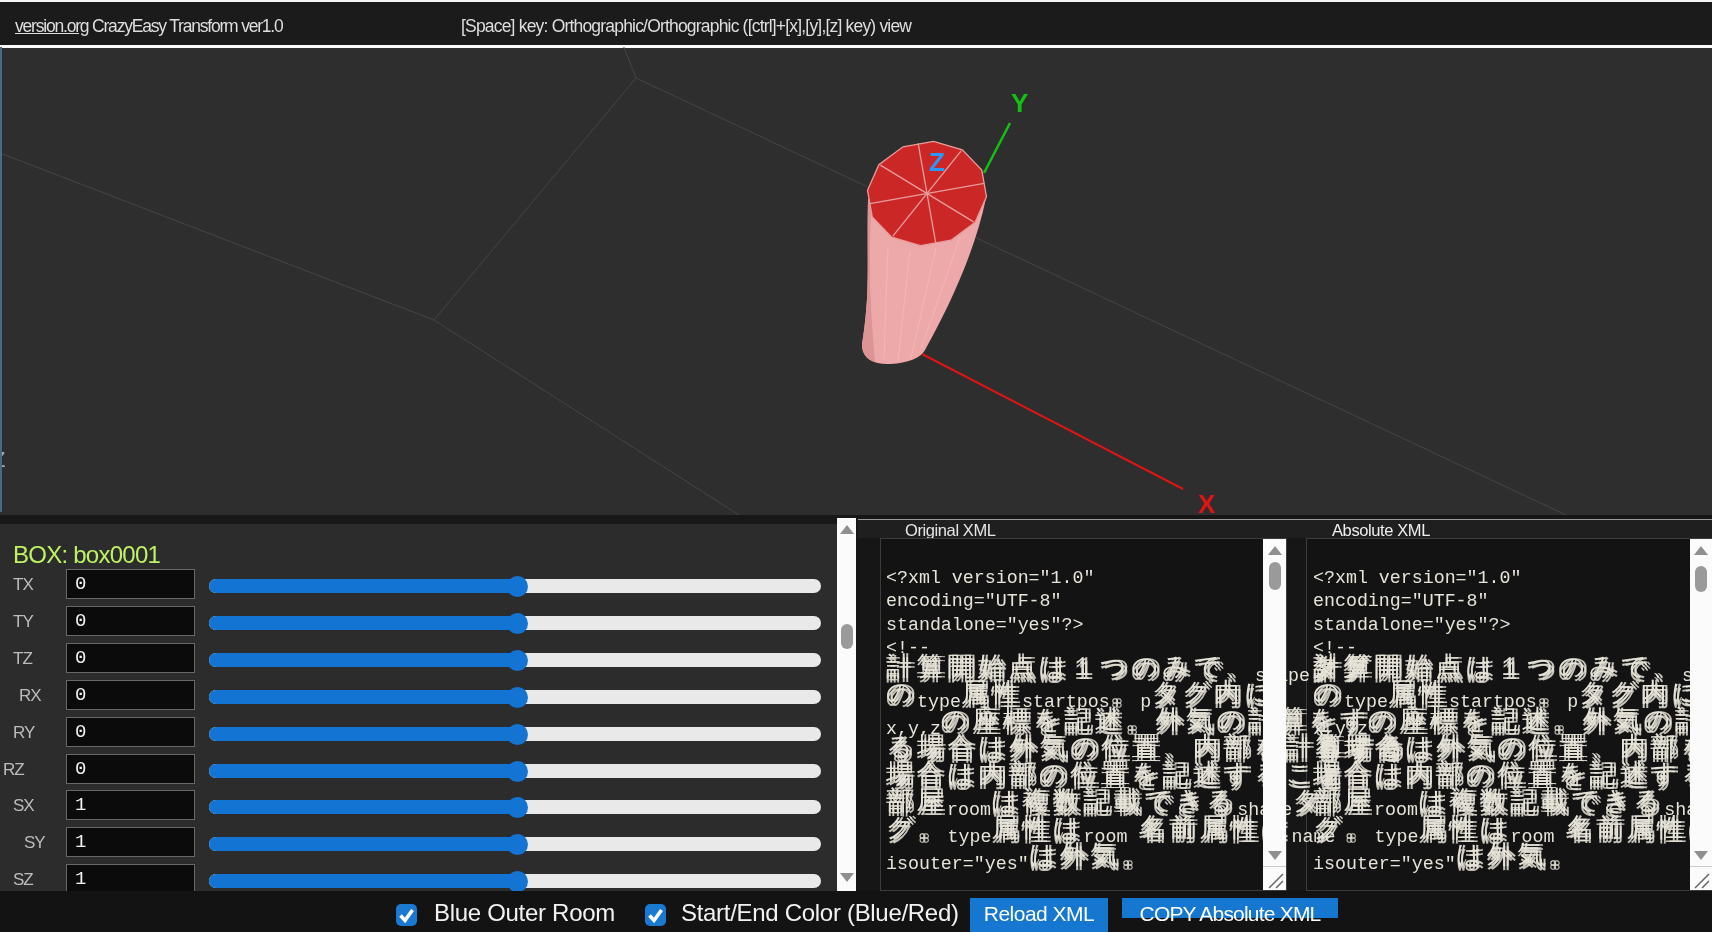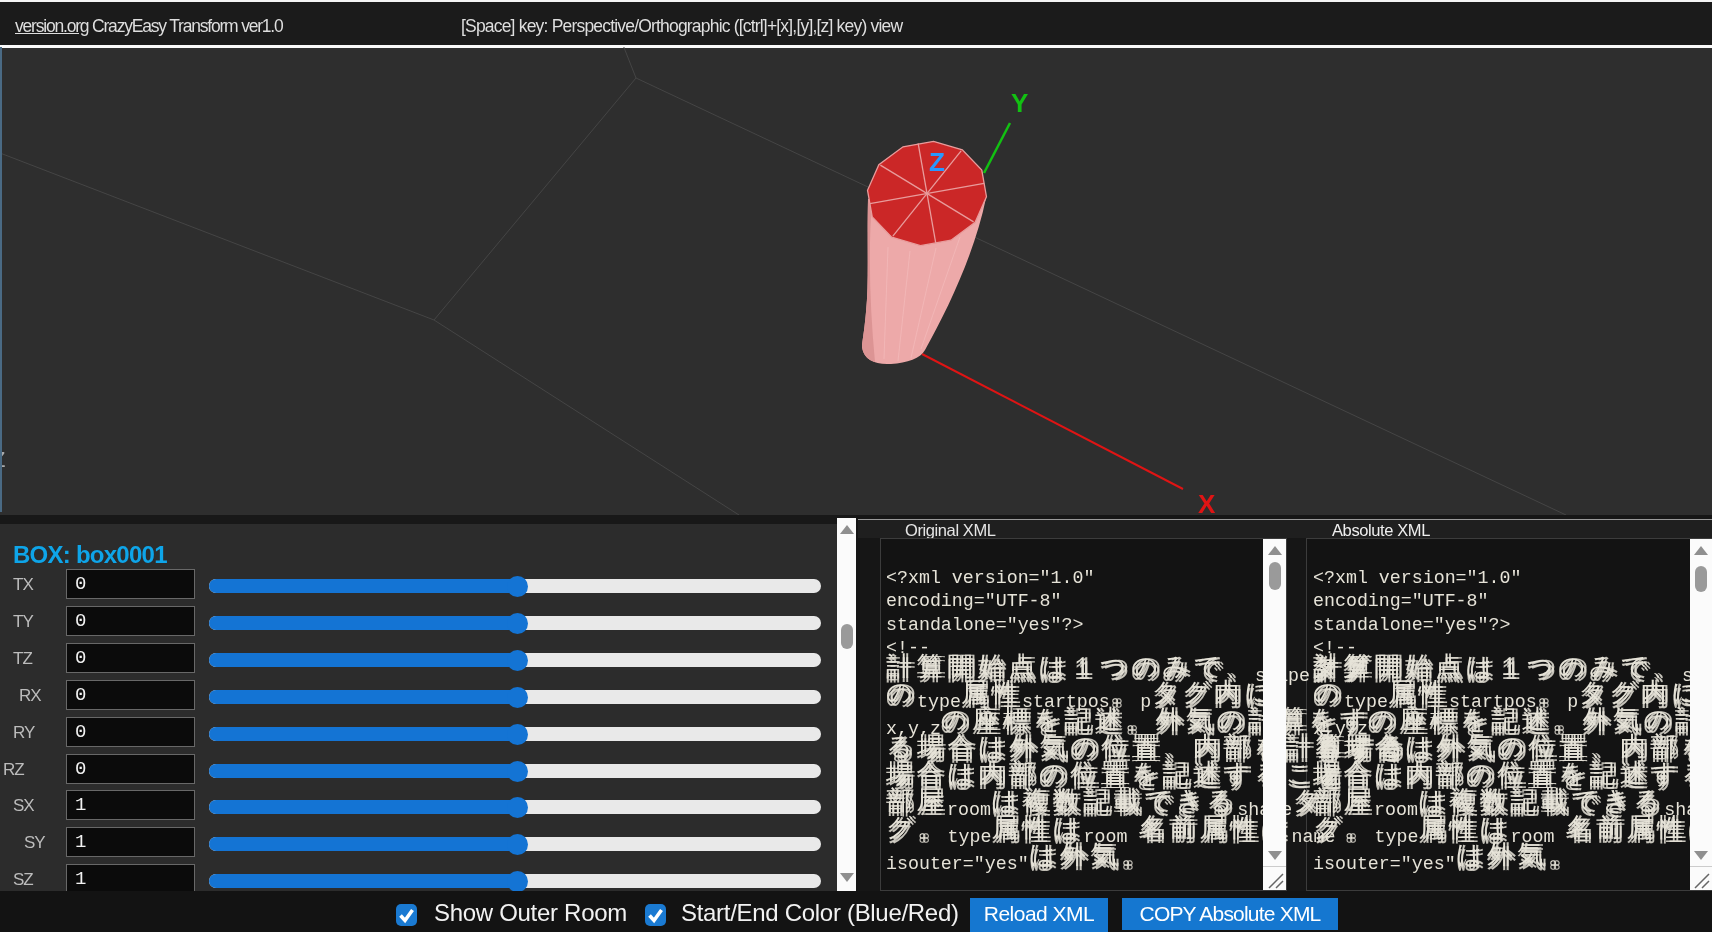--- a/index.html
+++ b/index.html
@@ -15,21 +15,21 @@
 .tri-u{width:0;height:0;border-left:7px solid transparent;border-right:7px solid transparent;border-bottom:9px solid #8f8f8f}
 .tri-d{width:0;height:0;border-left:7px solid transparent;border-right:7px solid transparent;border-top:9px solid #8f8f8f}
 .cb{width:21px;height:22px;border-radius:5px;background:#1a7ad2}
 .cblab{font-size:24px;letter-spacing:-0.3px;color:#f2f2f2}
 .btn{background:#1577d0;color:#fff;font-size:21px;text-align:center}
 </style></head><body>
 
 <div class="abs" style="left:0;top:0;width:1712px;height:2px;background:#f5f5f5"></div>
 <div class="abs" style="left:0;top:2px;width:1712px;height:43px;background:#1b1b1b"></div>
 <div class="abs" style="left:15px;top:16px;font-size:17.5px;letter-spacing:-1.2px;color:#dedede"><span style="text-decoration:underline">version.org</span> CrazyEasy Transform ver1.0</div>
-<div class="abs" style="left:461px;top:16px;font-size:17.5px;letter-spacing:-0.81px;color:#dedede">[Space] key: Perspective/Orthographic ([ctrl]+[x],[y],[z] key) view</div>
+<div class="abs" style="left:461px;top:16px;font-size:17.5px;letter-spacing:-0.81px;color:#dedede">[Space] key: Orthographic/Orthographic ([ctrl]+[x],[y],[z] key) view</div>
 <div class="abs" style="left:0;top:45px;width:1712px;height:2.5px;background:#fafafa"></div>
 
 <svg class="abs" style="left:0;top:47px" width="1712" height="468" viewBox="0 0 1712 468">
 <g stroke="#454545" stroke-width="1" fill="none">
 <path d="M0,106 L434,273 L739,468 M434,273 L636,31 L623,-2 M636,31 L1566,468"></path>
 </g>
 <line x1="922" y1="307" x2="1183" y2="442" stroke="#df1414" stroke-width="2"></line>
 <line x1="984" y1="126" x2="1010" y2="76" stroke="#12c112" stroke-width="2.5"></line>
 <path d="M868,152 C867,200 869,235 866,265 C864,287 862,296 862,300 C864,313 875,318 891,317 C907,316 921,311 925,303 C948,262 975,205 986,151 Z" fill="#eda9a9"></path>
 <path d="M868,152 C867,200 869,235 866,265 C864,287 862,296 862,300 C863,308 868,313 875,315 C870,262 868,205 872,155 Z" fill="#dc9494"></path>
@@ -51,21 +51,21 @@
 <text x="1011" y="65" font-family="Liberation Sans" font-size="26" font-weight="bold" fill="#12c112">Y</text>
 <text x="929" y="124" font-family="Liberation Sans" font-size="26" font-weight="bold" fill="#2898ff">Z</text>
 <text x="1198" y="466" font-family="Liberation Sans" font-size="26" font-weight="bold" fill="#df1414">X</text>
 <text x="-8" y="420" font-family="Liberation Sans" font-size="22" fill="#aaa">Z</text>
 </svg>
 <div class="abs" style="left:0;top:47px;width:2px;height:465px;background:#4a6a84"></div>
 
 <div class="abs" style="left:0;top:515px;width:1712px;height:9px;background:#181818"></div>
 
 <div class="abs" style="left:0;top:524px;width:837px;height:367px;background:#2c2c2c;overflow:hidden">
-<div class="abs" style="left:13px;top:17px;font-size:24px;letter-spacing:-0.75px;font-weight:bold;color:#0ea5e9">BOX: box0001</div>
+<div class="abs" style="left:13px;top:17px;font-size:24px;letter-spacing:-0.75px;font-weight:normal;color:#bef264">BOX: box0001</div>
 <div class="abs" style="left:0;top:-524px;width:837px;height:932px">
 <div class="abs lab" style="left:13px;top:575px">TX</div>
 <div class="abs inp" style="left:66px;top:569px">0</div>
 <div class="abs trk" style="left:209px;top:579px"></div>
 <div class="abs trkb" style="left:209px;top:579px"></div>
 <div class="abs thumb" style="left:507px;top:576px"></div>
 <div class="abs lab" style="left:13px;top:612px">TY</div>
 <div class="abs inp" style="left:66px;top:606px">0</div>
 <div class="abs trk" style="left:209px;top:616px"></div>
 <div class="abs trkb" style="left:209px;top:616px"></div>
@@ -164,19 +164,19 @@
 <div class="abs" style="left:1690px;top:866px;width:22px;height:1px;background:#ccc"></div>
 <svg class="abs" style="left:1690px;top:867px" width="22" height="23">
     <path d="M5,21 L19,7 M12,21 L19,14" stroke="#666" stroke-width="1.5" fill="none"></path>
   </svg>
 
 <div class="abs" style="left:0;top:891px;width:1712px;height:41px;background:#131313"></div>
 <div class="abs cb" style="left:396px;top:904px"></div>
 <svg class="abs" style="left:396px;top:904px" width="21" height="22">
     <path d="M4.5,11.5 l4.5,5 L16.5,6" stroke="#fff" stroke-width="3.6" fill="none"></path>
   </svg>
-<div class="abs cblab" style="left:434px;top:899px">Show Outer Room</div>
+<div class="abs cblab" style="left:434px;top:899px">Blue Outer Room</div>
 <div class="abs cb" style="left:645px;top:904px"></div>
 <svg class="abs" style="left:645px;top:904px" width="21" height="22">
     <path d="M4.5,11.5 l4.5,5 L16.5,6" stroke="#fff" stroke-width="3.6" fill="none"></path>
   </svg>
 <div class="abs cblab" style="left:681px;top:899px">Start/End Color (Blue/Red)</div>
 <div class="abs btn" style="left:970px;top:898px;width:138px;height:50px;line-height:32px;letter-spacing:-0.5px">Reload XML</div>
-<div class="abs btn" style="left:1122px;top:898px;width:216px;height:32px;line-height:32px;letter-spacing:-0.8px">COPY Absolute XML</div>
+<div class="abs btn" style="left:1122px;top:898px;width:216px;height:20px;line-height:32px;letter-spacing:-0.8px">COPY Absolute XML</div>
 </body></html>

